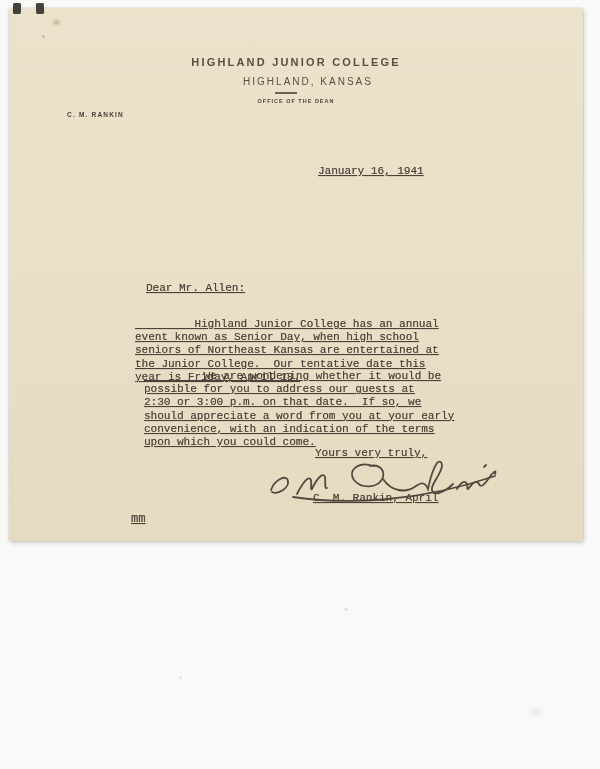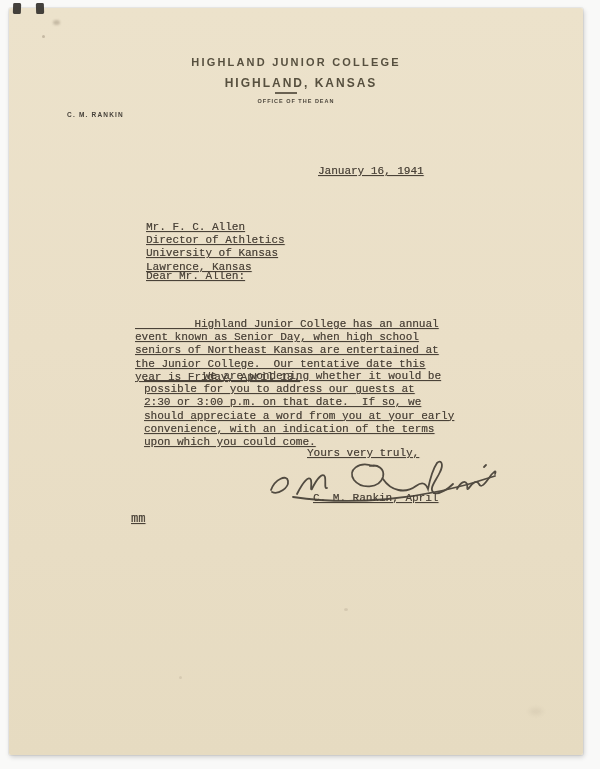--- a/index.html
+++ b/index.html
@@ -6,21 +6,21 @@
   html, body { width: 600px; height: 769px; }
   body {
     position: relative;
     background: #f9f9f8;
     font-family: "Liberation Sans", sans-serif;
     overflow: hidden;
   }
   .paper {
     position: absolute;
     left: 9px; top: 8px;
-    width: 574px; height: 747px;
+    width: 574px; height: 533px;
     background: linear-gradient(180deg, #ece2cb 0%, #eadfc7 45%, #e6dbc1 100%);
     box-shadow: 0 0 0 1px rgba(0,0,0,0.05), 1px 2px 5px rgba(0,0,0,0.18);
     border-radius: 2px;
     padding-left: 14px;
   }
   
   .mark {
     position: absolute;
     width: 8px; height: 11px;
     background: #3a3733;
@@ -36,22 +36,22 @@
     background: rgba(125,112,92,0.35);
   }
   
   .letterhead { position: absolute; left: 0; top: 0; width: 100%; text-align: center; color: #544d41; }
   .lh-college {
     position: absolute; left: 0; top: 48px; width: 100%;
     font-size: 11px; font-weight: bold; letter-spacing: 2.2px;
     color: #57503f;
   }
   .lh-city {
-    position: absolute; left: 5px; top: 68px; width: 100%;
-    font-size: 12px; font-weight: bold; letter-spacing: 2px;
+    position: absolute; left: 12px; top: 68px; width: 100%;
+    font-size: 10px; font-weight: normal; letter-spacing: 2px;
     color: #57503f;
   }
   .lh-rule {
     position: absolute; left: calc(50% - 21px); top: 84px;
     width: 22px; height: 2px; background: #6a6252;
   }
   .lh-office {
     position: absolute; left: 0; top: 90px; width: 100%;
     font-size: 5.5px; font-weight: bold; letter-spacing: 1px;
     color: #4c463c;
@@ -67,24 +67,24 @@
     font-family: "Liberation Mono", monospace;
     font-size: 11px;
     line-height: 13.2px;
     color: #4a4238;
     white-space: pre;
     text-shadow: 0.2px 0.2px 0.6px rgba(74,66,56,0.55);
     text-decoration: underline;
   }
   .tw-date       { left: 309px; top: 157px; }
   .tw-recipient  { left: 137px; top: 213px; }
-  .tw-salutation { left: 137px; top: 262px; }
+  .tw-salutation { left: 137px; top: 274px; }
   .tw-para1      { left: 126px; top: 293px; margin-top: 17px; }
   .tw-para2      { left: 135px; top: 362px; }
-  .tw-closing    { left: 298px; top: 439px; }
+  .tw-closing    { left: 306px; top: 439px; }
   .tw-name       { left: 304px; top: 484px; }
   .tw-initials   { left: 122px; top: 505px; }
   .signature {
     position: absolute; left: 248px; top: 448px;
     width: 250px; height: 52px;
   }
   .signature svg { width: 100%; height: 100%; }
 </style>
 </head>
 <body>
@@ -102,24 +102,20 @@
 
   <div class="letterhead">
     <div class="lh-college">HIGHLAND JUNIOR COLLEGE</div>
     <div class="lh-city">HIGHLAND, KANSAS</div>
     <div class="lh-rule"></div>
     <div class="lh-office">OFFICE OF THE DEAN</div>
     <div class="lh-dean">C. M. RANKIN</div>
   </div>
 
   <div class="tw tw-date">January 16, 1941</div>
-  <div class="tw tw-recipient">Mr. F. C. Allen
-Director of Athletics
-University of Kansas
-Lawrence, Kansas</div>
   <div class="tw tw-salutation">Dear Mr. Allen:</div>
   <div class="tw tw-para1">         Highland Junior College has an annual
 event known as Senior Day, when high school
 seniors of Northeast Kansas are entertained at
 the Junior College.  Our tentative date this
 year is Friday, April 18.</div>
   <div class="tw tw-para2">         We are wondering whether it would be
 possible for you to address our guests at
 2:30 or 3:00 p.m. on that date.  If so, we
 should appreciate a word from you at your early

